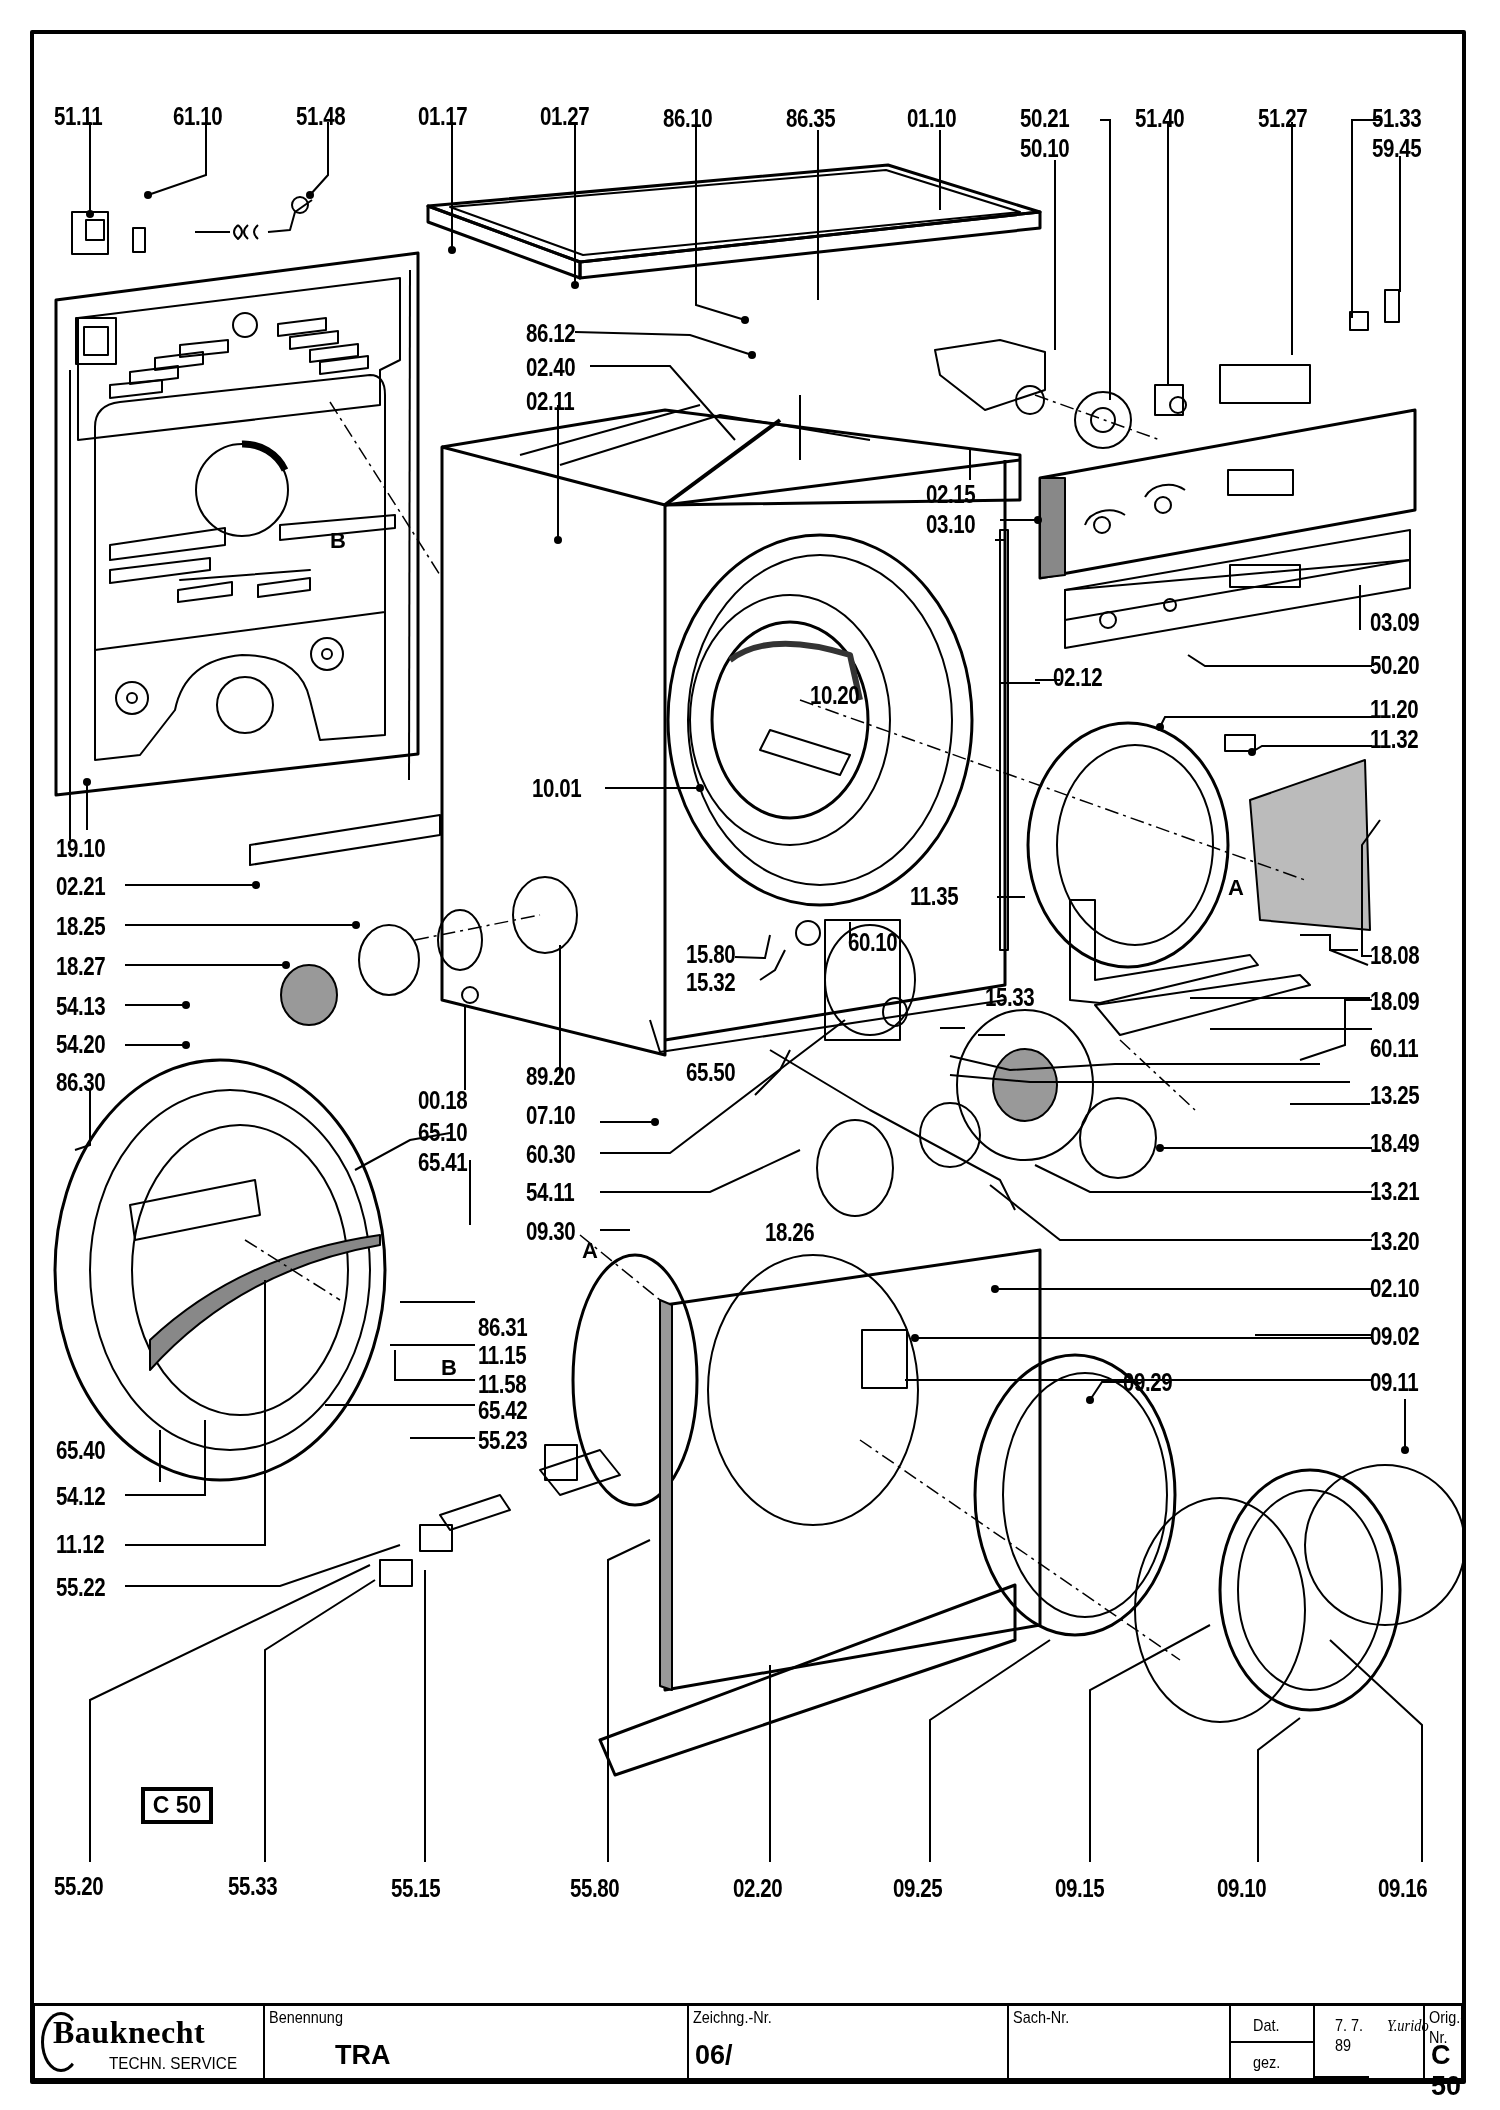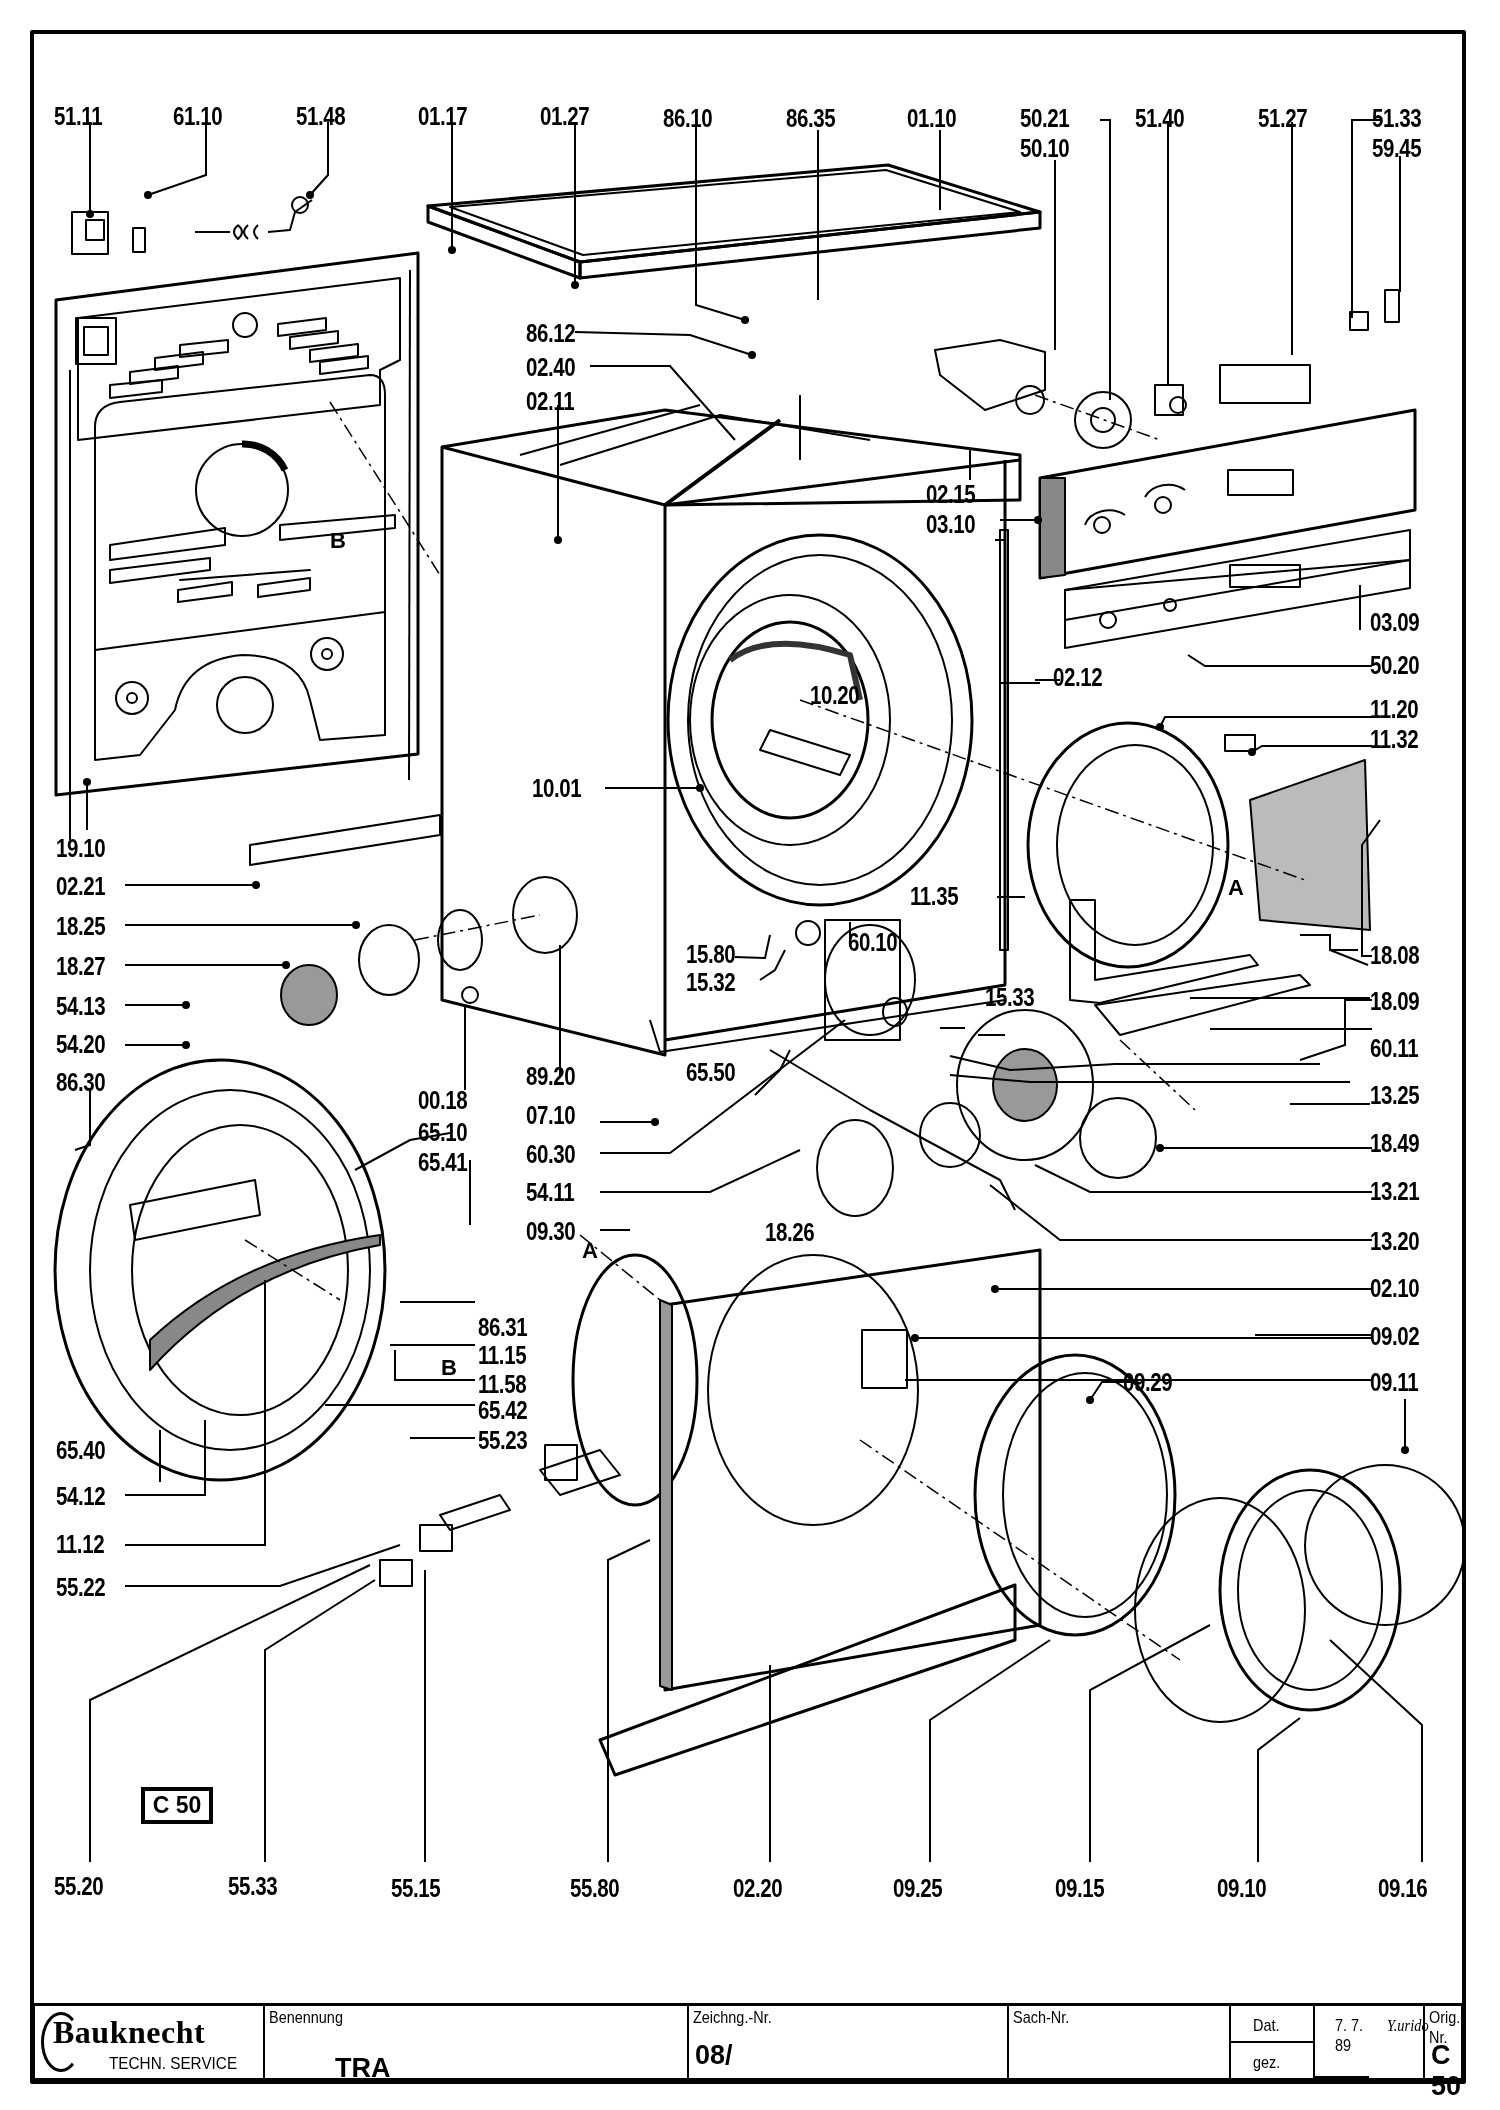--- a/index.html
+++ b/index.html
@@ -409,25 +409,25 @@
 <div id="c50-box">C 50</div>
 
 <div id="title-block">
   <div class="tb-cell" style="width:230px">
     <div id="logo-c"></div>
     <span id="logo-name">Bauknecht</span>
     <span id="logo-sub">TECHN. SERVICE</span>
   </div>
   <div class="tb-cell" style="width:424px">
     <span class="tb-cap">Benennung</span>
-    <span class="tb-val" style="left:70px;top:47px">TRA</span>
+    <span class="tb-val" style="left:70px;top:34px">TRA</span>
   </div>
   <div class="tb-cell" style="width:320px">
     <span class="tb-cap">Zeichng.-Nr.</span>
-    <span class="tb-val" style="left:6px;top:34px">08/</span>
+    <span class="tb-val" style="left:6px;top:34px">06/</span>
   </div>
   <div class="tb-cell" style="width:222px">
     <span class="tb-cap">Sach-Nr.</span>
     <span class="tb-val" style="left:6px;top:34px"></span>
   </div>
   <div class="tb-cell" style="width:84px;display:flex;flex-direction:column">
     <div style="flex:1;border-bottom:2px solid #000;position:relative">
       <span class="tb-cap" style="left:22px;top:10px">Dat.</span>
     </div>
     <div style="flex:1;position:relative">

